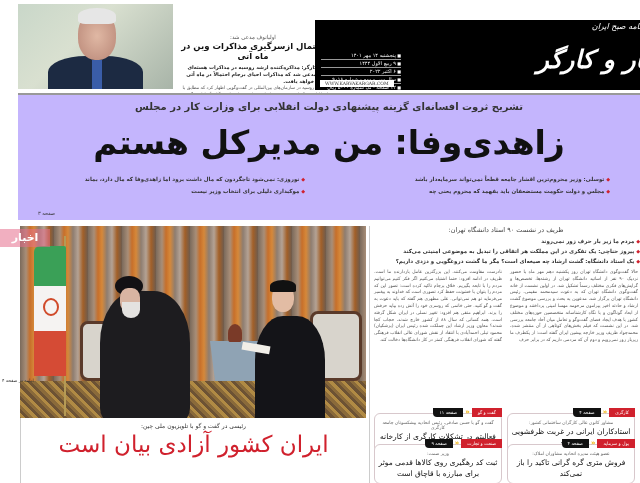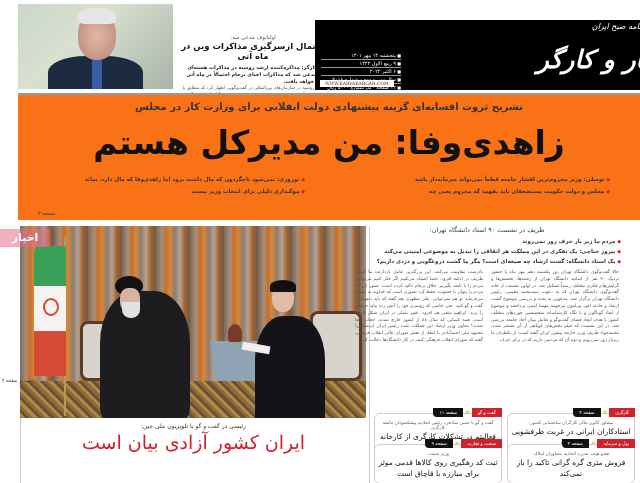--- a/index.html
+++ b/index.html
@@ -23,21 +23,21 @@
   .top-photo .tie { position: absolute; left: 74px; top: 56px; width: 10px; height: 30px; background: #3a5da8; }
   .top-story { position: absolute; left: 178px; top: 4px; width: 150px; height: 85px; text-align: right; }
   .top-story .kicker { font-size: 5.5px; color: #555; text-align: center; margin-top: 30px; }
   .top-story .title { font-size: 8.5px; font-weight: bold; color: #111; text-align: center; margin-top: 1px; }
   .top-story .lead { font-size: 5px; font-weight: bold; color: #222; line-height: 7px; margin-top: 3px; }
   .top-story .body { font-size: 4.5px; color: #555; line-height: 6.5px; }
 
   .top-rule { position: absolute; left: 18px; top: 93px; width: 622px; height: 2px; background: #999; }
 
   
-  .lead-banner { position: absolute; left: 18px; top: 95px; width: 622px; height: 125px; background: #f97316; }
+  .lead-banner { position: absolute; left: 18px; top: 95px; width: 622px; height: 125px; background: #c4b5fd; }
   .lead-banner .kicker { position: absolute; left: 0; width: 100%; top: 6px; text-align: center; font-size: 10px; font-weight: bold; color: #333; }
   .lead-banner .headline { position: absolute; left: 0; width: 100%; top: 26px; text-align: center; font-size: 33px; font-weight: bold; color: #111; letter-spacing: -1px; line-height: 44px; }
   .bullets { position: absolute; font-size: 5.5px; font-weight: bold; color: #333; line-height: 12px; }
   .bullets div::before { content: "◆ "; color: #d0212d; font-size: 5px; }
   .bullets.right { right: 30px; top: 78px; }
   .bullets.left { right: 335px; top: 78px; }
   .page-ref { position: absolute; left: 20px; top: 115px; font-size: 5px; color: #333; }
 
   
   .main-photo { position: absolute; left: 20px; top: 226px; width: 346px; height: 192px; overflow: hidden; background: #6d6a5c; }
@@ -60,24 +60,24 @@
   .table { position: absolute; left: 190px; top: 115px; width: 50px; height: 40px; background: #8fa3b4; clip-path: polygon(0 0,100% 0,90% 100%,10% 100%); }
   .vase { position: absolute; left: 208px; top: 98px; width: 14px; height: 18px; background: #7a3a28; border-radius: 50% 50% 20% 20%; }
   .person2 { position: absolute; left: 235px; top: 90px; width: 70px; height: 110px; background: #141418; border-radius: 40% 40% 5% 5%; }
   .face2 { position: absolute; left: 252px; top: 58px; width: 22px; height: 28px; background: #e2bca4; border-radius: 45%; }
   .hair2 { position: absolute; left: 250px; top: 54px; width: 26px; height: 12px; background: #111; border-radius: 50% 50% 10% 10%; }
   .paper { position: absolute; left: 222px; top: 118px; width: 28px; height: 8px; background: #f2efe8; transform: rotate(10deg); }
   .watermark { position: absolute; left: 0; top: 229px; width: 50px; height: 18px; background: rgba(230,110,140,0.55); color: #fff; font-size: 11px; font-weight: bold; text-align: center; line-height: 18px; }
 
   .photo-caption-block { position: absolute; left: 20px; top: 418px; width: 346px; height: 65px; background: #fff; border-left: 1px solid #ccc; }
   .photo-caption-block .kicker { text-align: center; font-size: 6px; color: #333; margin-top: 4px; }
-  .photo-caption-block .headline { text-align: center; font-size: 19px; color: #d0212d; margin-top: 2px; font-family: "DejaVu Serif", serif; }
-
-  
-  .right-col { position: absolute; left: 353px; top: 226px; width: 268px; height: 257px; text-align: right; }
+  .photo-caption-block .headline { text-align: center; font-size: 23px; color: #d0212d; margin-top: 2px; font-family: "DejaVu Serif", serif; }
+
+  
+  .right-col { position: absolute; left: 372px; top: 226px; width: 268px; height: 257px; text-align: right; }
   .right-col .kicker { text-align: center; font-size: 6.5px; color: #444; }
   .right-col .headline { text-align: center; font-size: 12px; font-weight: bold; color: #111; margin-top: 2px; white-space: nowrap; }
   .right-col .bullets2 { margin-top: 2px; font-size: 5.5px; font-weight: bold; color: #333; line-height: 10px; }
   .right-col .bullets2 div::before { content: "◆ "; color: #d0212d; font-size: 5px; }
   .cols { position: relative; margin-top: 3px; height: 80px; }
   .col { position: absolute; top: 0; width: 128px; font-size: 4.5px; color: #555; line-height: 6.8px; text-align: justify; }
   .col.r { right: 2px; } .col.l { left: 2px; }
   .cont { position: absolute; left: 2px; top: 378px; font-size: 4.5px; color: #333; }
 
   .box { position: absolute; width: 128px; height: 40px; border: 1px solid #d8c8cc; border-radius: 6px; background: #fff; text-align: center; }

